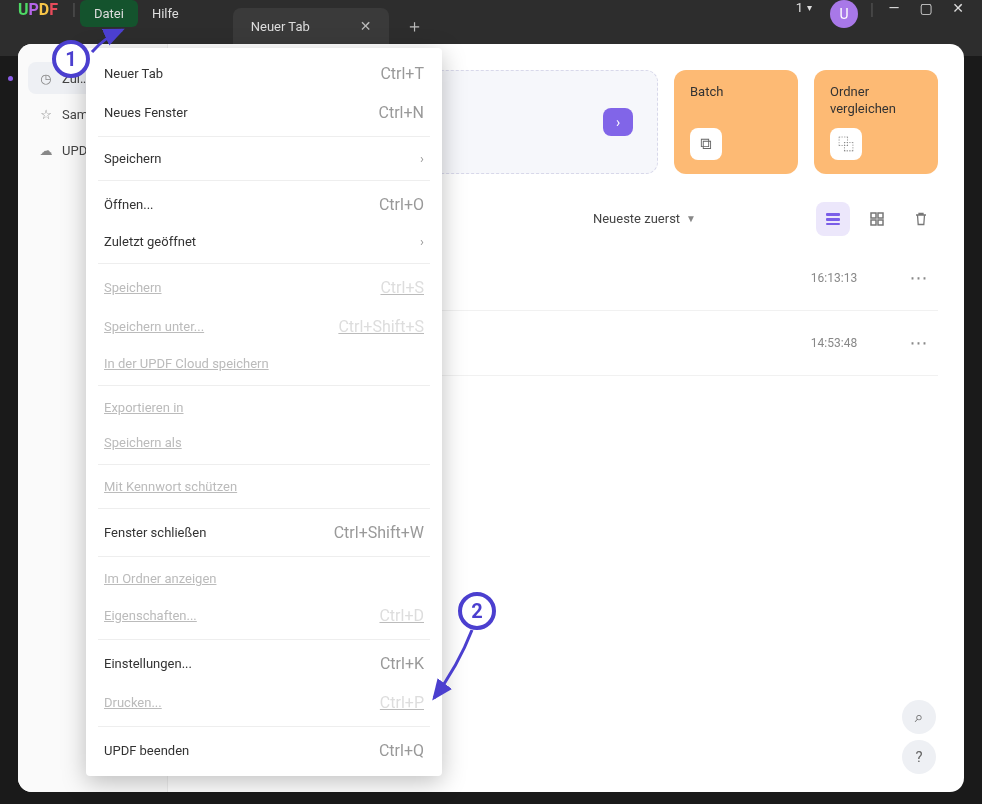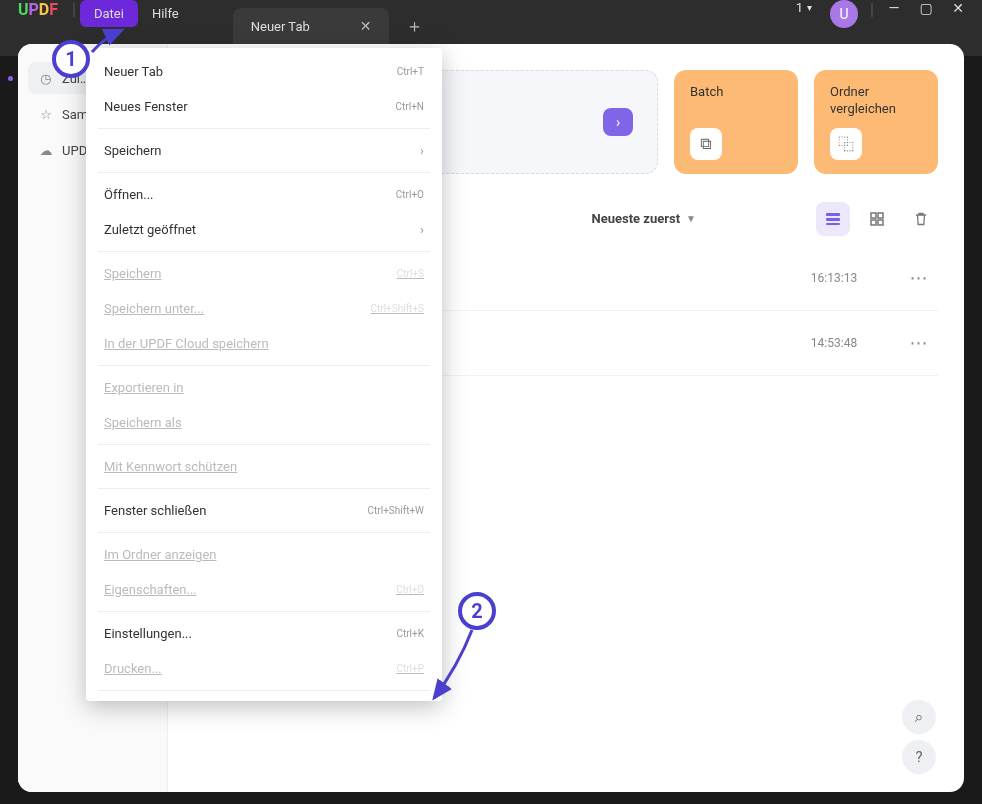--- a/index.html
+++ b/index.html
@@ -6,21 +6,21 @@
   body { width: 982px; height: 804px; background: #1a1a1a; overflow: hidden; position: relative; }
 
   .titlebar { height: 56px; background: #2d2d2d; display: flex; align-items: flex-start; padding: 0 8px; }
   .logo { font-weight: 700; font-size: 16px; margin: 0 10px; }
   .logo .u { color: #4dd964; }
   .logo .p { color: #b565e8; }
   .logo .d { color: #f7c548; }
   .logo .f { color: #e84b5b; }
   .vbar { color: #555; margin: 0 4px; }
   .menubtn { color: #ddd; font-size: 13px; padding: 6px 14px; border-radius: 6px; cursor: pointer; }
-  .menubtn.active { background: #6d28d9; }
+  .menubtn.active { background: #14532d; }
   .tabs { display: flex; align-items: flex-end; margin-left: 40px; height: 44px; }
   .tab { background: #3a3a3a; color: #ddd; padding: 10px 18px; border-radius: 8px 8px 0 0; display: flex; align-items: center; gap: 50px; font-size: 13px; margin-right: 6px; }
   .tab-close { color: #bbb; font-size: 14px; cursor: pointer; }
   .tab-add { color: #bbb; font-size: 18px; padding: 6px 10px; cursor: pointer; }
   .spacer { flex: 1; }
   .winbadge { color: #ddd; font-size: 13px; display: flex; align-items: center; gap: 4px; margin-right: 10px; }
   .chev { font-size: 10px; }
   .winctrl { color: #ddd; width: 32px; text-align: center; cursor: pointer; font-size: 14px; }
   .avatar { width: 28px; height: 28px; border-radius: 50%; background: #a878e8; color: #fff; display: flex; align-items: center; justify-content: center; font-size: 14px; margin: 0 8px; }
   .vsep { color: #555; margin: 0 4px; }
@@ -34,37 +34,37 @@
 
   .main { position: absolute; left: 150px; right: 0; top: 0; bottom: 0; padding: 26px 26px 10px 26px; overflow: hidden; }
   .cards { display: flex; gap: 16px; margin-bottom: 28px; }
   .bigcard { flex: 1; background: #f6f7fb; border: 1px dashed #d8d8ea; border-radius: 12px; padding: 24px 24px; display: flex; align-items: center; justify-content: space-between; min-height: 90px; }
   .bigcard-text { font-size: 13px; color: #666; }
   .bigcard-btn { width: 30px; height: 28px; background: #8165e8; border-radius: 8px; display: flex; align-items: center; justify-content: center; color: #fff; font-size: 14px; }
   .smallcard { width: 124px; background: #fdba74; border-radius: 12px; padding: 14px 16px; display: flex; flex-direction: column; justify-content: space-between; }
   .smallcard-label { font-size: 13px; color: #333; line-height: 1.3; }
   .smallcard-icon { width: 32px; height: 32px; background: #fff; border-radius: 8px; display: flex; align-items: center; justify-content: center; margin-top: 10px; color: #666; }
 
-  .toolbar { display: flex; align-items: center; gap: 10px; margin-bottom: 10px; font-weight: bold; }
+  .toolbar { display: flex; align-items: center; gap: 10px; margin-bottom: 10px; }
   .sortdd { font-size: 13px; color: #444; display: flex; align-items: center; gap: 6px; cursor: pointer; }
   .viewbtn { width: 34px; height: 34px; border-radius: 8px; display: flex; align-items: center; justify-content: center; cursor: pointer; color: #777; }
   .viewbtn.active { background: #ece7fb; color: #7a5de8; }
 
   .filerow { display: flex; align-items: center; padding: 14px 4px; border-bottom: 1px solid #f1f1f1; }
   .fileicon { width: 30px; height: 36px; background: linear-gradient(#ff7a59,#e84b3a); border-radius: 3px; margin-right: 14px; position: relative; }
   .fileicon::after { content: "PDF"; position: absolute; bottom: 4px; left: 0; right: 0; text-align: center; color: #fff; font-size: 7px; font-weight: 700; }
   .filename { flex: 1; font-size: 13px; color: #333; white-space: nowrap; overflow: hidden; text-overflow: ellipsis; }
   .filetime { font-size: 12px; color: #888; width: 140px; text-align: center; }
   .filemenu { color: #888; cursor: pointer; width: 30px; text-align: center; font-size: 18px; letter-spacing: 1px; }
 
   
   .dropdown { position: absolute; top: 48px; left: 86px; width: 356px; background: #fff; border-radius: 4px; box-shadow: 0 6px 24px rgba(0,0,0,0.25); padding: 6px 0; z-index: 20; }
   .dditem { display: flex; align-items: center; justify-content: space-between; padding: 10px 18px; font-size: 13px; color: #333; cursor: pointer; }
   .dditem.disabled { color: #bbb; cursor: default; text-decoration: underline; }
-  .ddsc { color: #999; font-size: 10px; }
+  .ddsc { color: #999; font-size: 16px; }
   .dditem.disabled .ddsc { color: #ddd; }
   .ddchev { color: #999; }
   .dddiv { height: 1px; background: #eee; margin: 4px 12px; }
 
   
   .bubble { position: absolute; width: 38px; height: 38px; border: 4px solid #4b3fcf; border-radius: 50%; background: #fff; color: #4b3fcf; font-weight: 700; font-size: 20px; display: flex; align-items: center; justify-content: center; z-index: 30; }
   .arrow { position: absolute; z-index: 29; }
 
   .fab { position: absolute; right: 28px; width: 34px; height: 34px; border-radius: 50%; background: #eef0f4; color: #666; display: flex; align-items: center; justify-content: center; font-size: 15px; cursor: pointer; }
 
@@ -242,20 +242,24 @@
     <div class="dddiv"></div>
     <div class="dditem">
       <span>Einstellungen...</span>
       <span class="ddsc">Ctrl+K</span>
     </div>
     <div class="dditem disabled">
       <span>Drucken...</span>
       <span class="ddsc">Ctrl+P</span>
     </div>
     <div class="dddiv"></div>
+    <div class="dditem">
+      <span>UPDF beenden</span>
+      <span class="ddsc">Ctrl+Q</span>
+    </div>
   </div>
 
 <div class="bubble" style="top:40px; left:52px;">1</div>
 <svg class="arrow" style="top:26px; left:88px;" width="40" height="30">
   <defs>
       <marker id="ah1" markerWidth="8" markerHeight="8" refX="6" refY="3" orient="auto">
         <path d="M0,0 L7,3 L0,6 Z" fill="#4b3fcf"></path>
       </marker>
     </defs>
   <path d="M4,26 Q16,12 34,4" stroke="#4b3fcf" stroke-width="3" fill="none" marker-end="url(#ah1)"></path>

